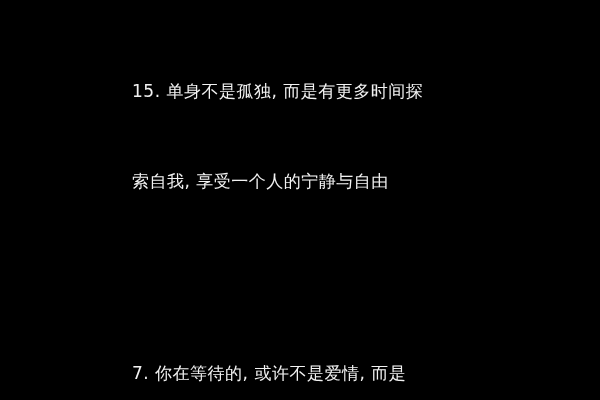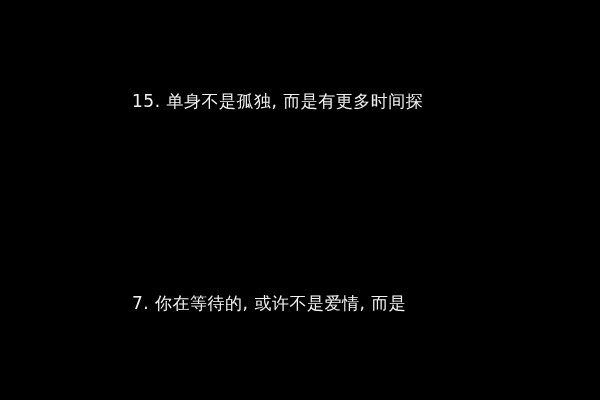--- a/index.html
+++ b/index.html
@@ -37,31 +37,31 @@
     margin: 0;
     padding: 0 40px 0 132px;
     text-indent: 0;
     white-space: pre-wrap;
     word-break: break-word;
   }
   .quote-item.q15 { margin-top: 4px; }
   .quote-item.q16 { margin-top: 42px; }
   .line {
     display: block;
-    margin-top: 10px;
   }
 </style>
 </head>
 <body>
 
 <div class="page">
   <div class="quote-list">
 
     <p class="quote-item q15">
       <span class="line">15. 单身不是孤独, 而是有更多时间探</span>
+      <span class="line">索自我, 享受一个人的宁静与自由</span>
     </p>
 
     <p class="quote-item q16">
       <span class="line">7. 你在等待的, 或许不是爱情, 而是</span>
       
     </p>
 
   </div>
 </div>
 

